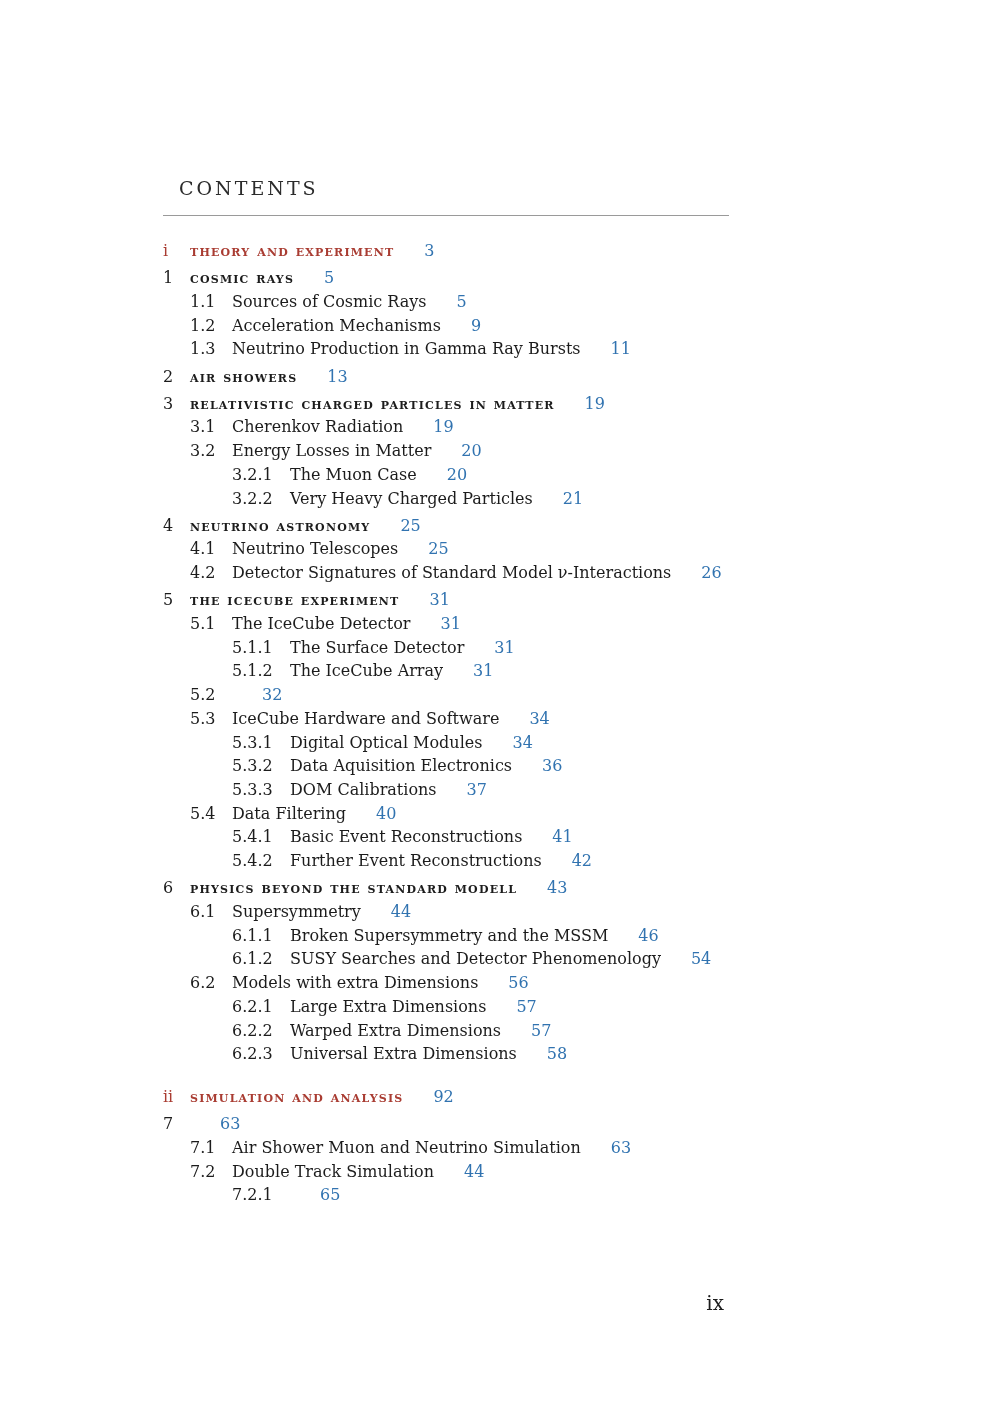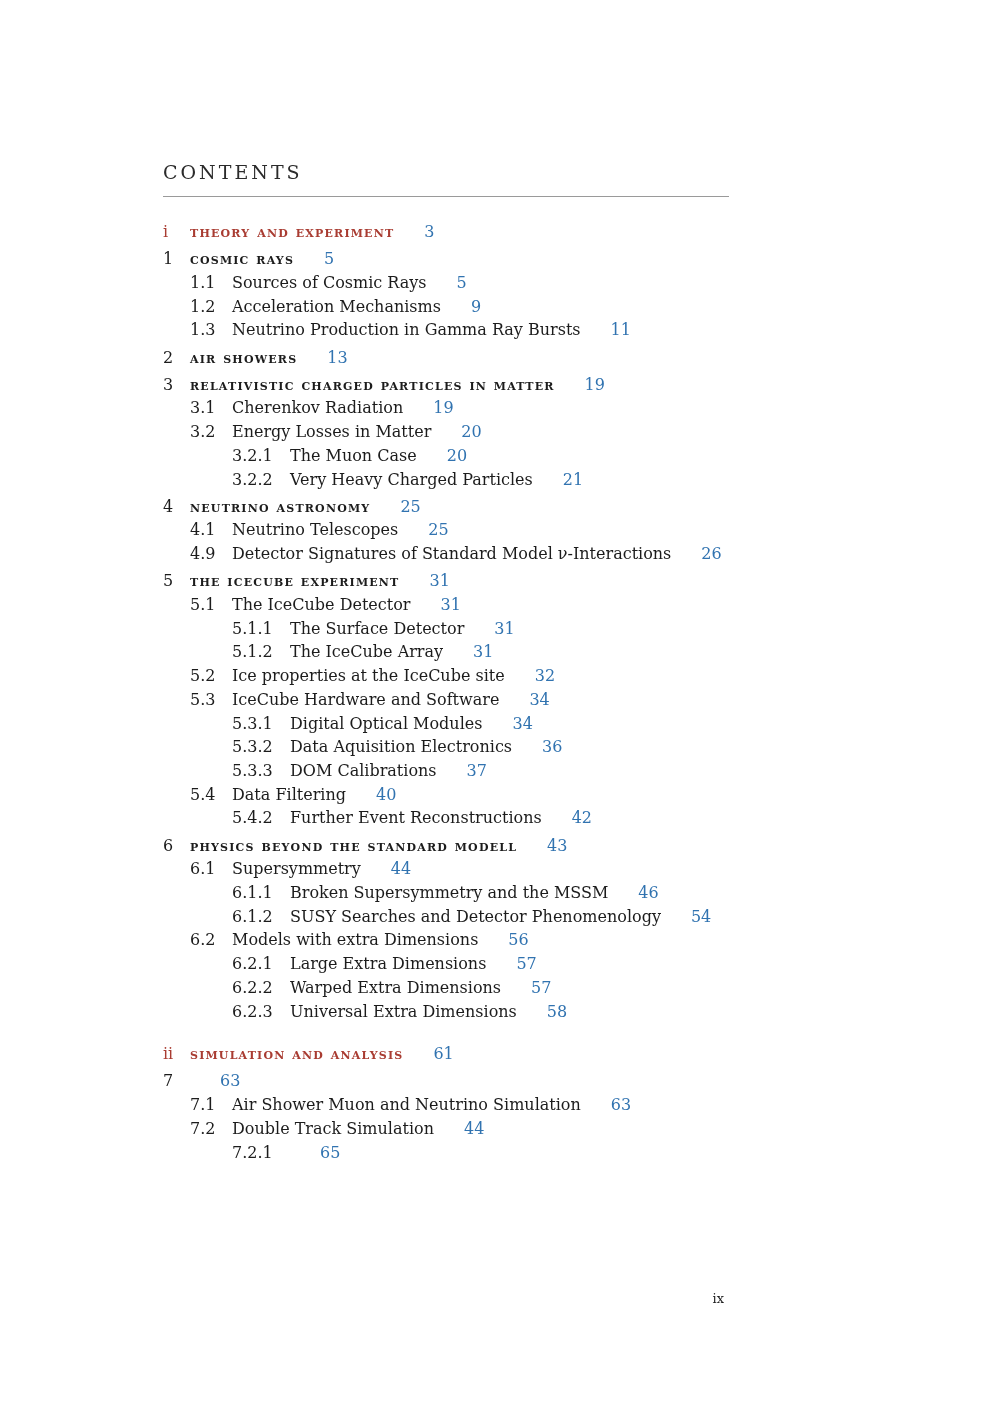--- a/index.html
+++ b/index.html
@@ -19,21 +19,21 @@
     position: absolute;
     left: 163px;
     top: 161px;
     width: 566px;
   }
   .contents-title {
     font-size: 19px;
     font-weight: 400;
     letter-spacing: 3px;
     color: #2b2b2b;
-    margin: 0;
+    margin: 16px;
     padding: 0;
   }
   .head-rule {
     border: none;
     border-bottom: 1px solid #9a9a9a;
     margin: 13px 0 0 0;
   }
   .toc {
     margin-top: 23px;
   }
@@ -73,21 +73,21 @@
   
   .entry.subsection { padding-left: 69px; }
   .entry.subsection .num { width: 58px; }
 
   .page-footer {
     position: absolute;
     left: 163px;
     top: 1291px;
     width: 561px;
     text-align: right;
-    font-size: 13px;
+    font-size: 20px;
     color: #1c1c1c;
   }
 </style>
 </head>
 <body style="--part-color: #a93c32; --page-num-color: #3173b0;">
 
 <div class="page-body">
   <h1 class="contents-title">CONTENTS</h1>
   <hr class="head-rule">
   <div class="toc">
@@ -150,21 +150,21 @@
         <span class="num">4</span>
         <span class="title">Neutrino Astronomy</span>
         <span class="pg">25</span>
       </div>
       <div class="entry section">
         <span class="num">4.1</span>
         <span class="title">Neutrino Telescopes</span>
         <span class="pg">25</span>
       </div>
       <div class="entry section">
-        <span class="num">4.9</span>
+        <span class="num">4.2</span>
         <span class="title">Detector Signatures of Standard Model ν-Interactions</span>
         <span class="pg">26</span>
       </div>
       <div class="entry chapter">
         <span class="num">5</span>
         <span class="title">The IceCube Experiment</span>
         <span class="pg">31</span>
       </div>
       <div class="entry section">
         <span class="num">5.1</span>
@@ -176,21 +176,20 @@
         <span class="title">The Surface Detector</span>
         <span class="pg">31</span>
       </div>
       <div class="entry subsection">
         <span class="num">5.1.2</span>
         <span class="title">The IceCube Array</span>
         <span class="pg">31</span>
       </div>
       <div class="entry section">
         <span class="num">5.2</span>
-        <span class="title">Ice properties at the IceCube site</span>
         <span class="pg">32</span>
       </div>
       <div class="entry section">
         <span class="num">5.3</span>
         <span class="title">IceCube Hardware and Software</span>
         <span class="pg">34</span>
       </div>
       <div class="entry subsection">
         <span class="num">5.3.1</span>
         <span class="title">Digital Optical Modules</span>
@@ -205,20 +204,25 @@
         <span class="num">5.3.3</span>
         <span class="title">DOM Calibrations</span>
         <span class="pg">37</span>
       </div>
       <div class="entry section">
         <span class="num">5.4</span>
         <span class="title">Data Filtering</span>
         <span class="pg">40</span>
       </div>
       <div class="entry subsection">
+        <span class="num">5.4.1</span>
+        <span class="title">Basic Event Reconstructions</span>
+        <span class="pg">41</span>
+      </div>
+      <div class="entry subsection">
         <span class="num">5.4.2</span>
         <span class="title">Further Event Reconstructions</span>
         <span class="pg">42</span>
       </div>
       <div class="entry chapter">
         <span class="num">6</span>
         <span class="title">Physics beyond the Standard Modell</span>
         <span class="pg">43</span>
       </div>
       <div class="entry section">
@@ -252,21 +256,21 @@
         <span class="pg">57</span>
       </div>
       <div class="entry subsection">
         <span class="num">6.2.3</span>
         <span class="title">Universal Extra Dimensions</span>
         <span class="pg">58</span>
       </div>
       <div class="entry part">
         <span class="num">ii</span>
         <span class="title">Simulation and Analysis</span>
-        <span class="pg">61</span>
+        <span class="pg">92</span>
       </div>
       <div class="entry chapter">
         <span class="num">7</span>
         <span class="pg">63</span>
       </div>
       <div class="entry section">
         <span class="num">7.1</span>
         <span class="title">Air Shower Muon and Neutrino Simulation</span>
         <span class="pg">63</span>
       </div>

